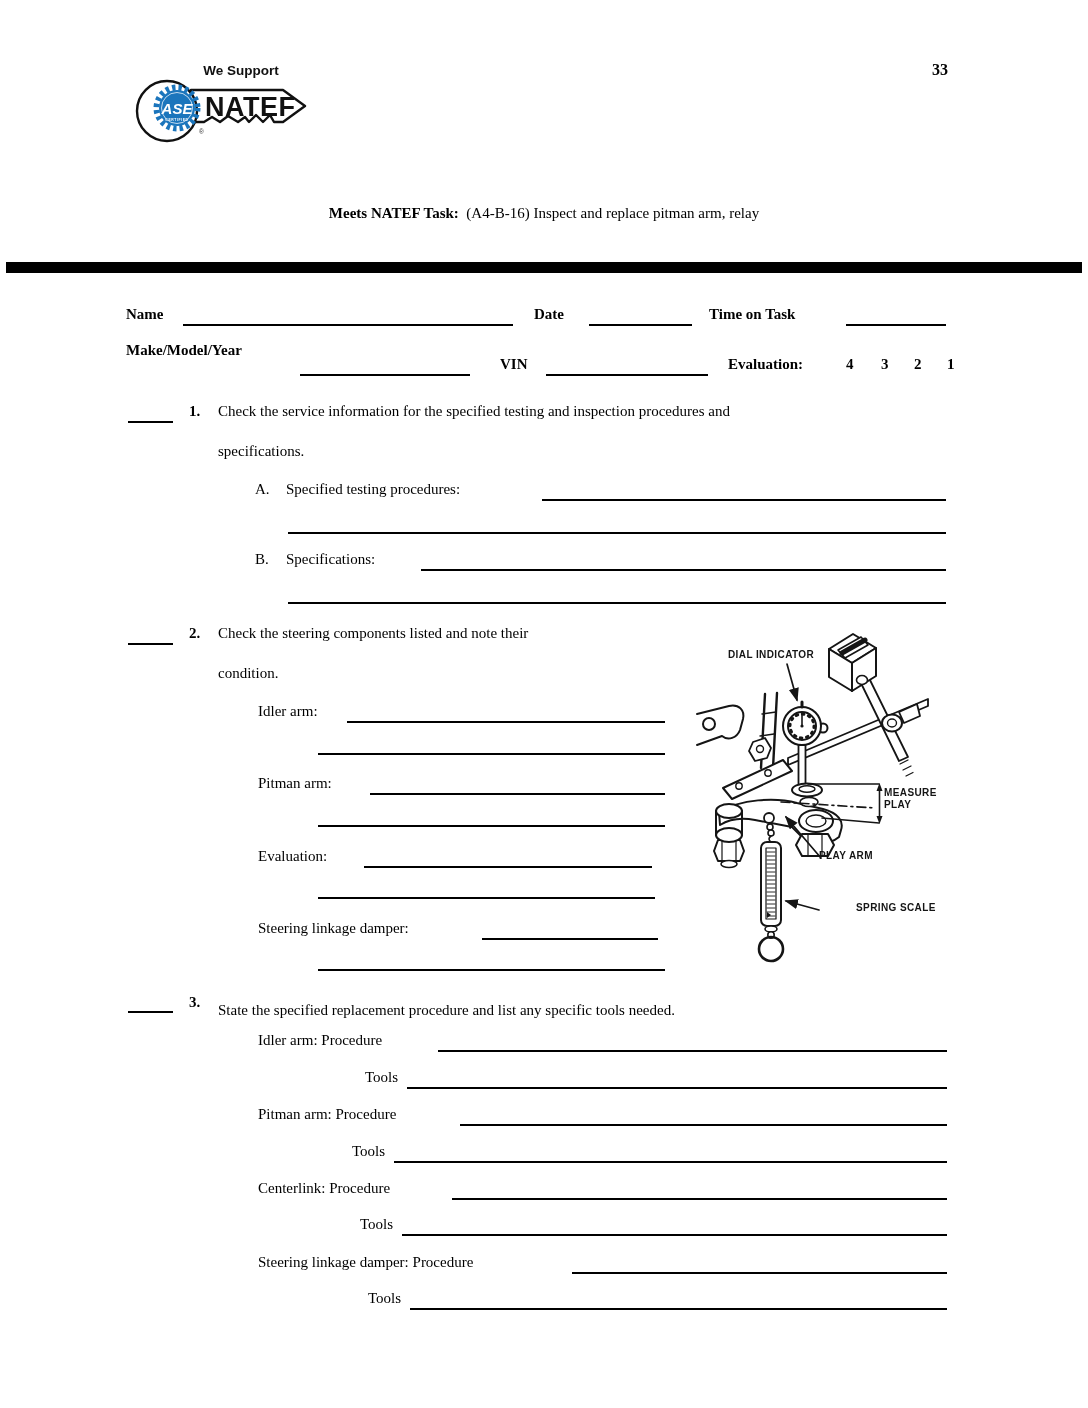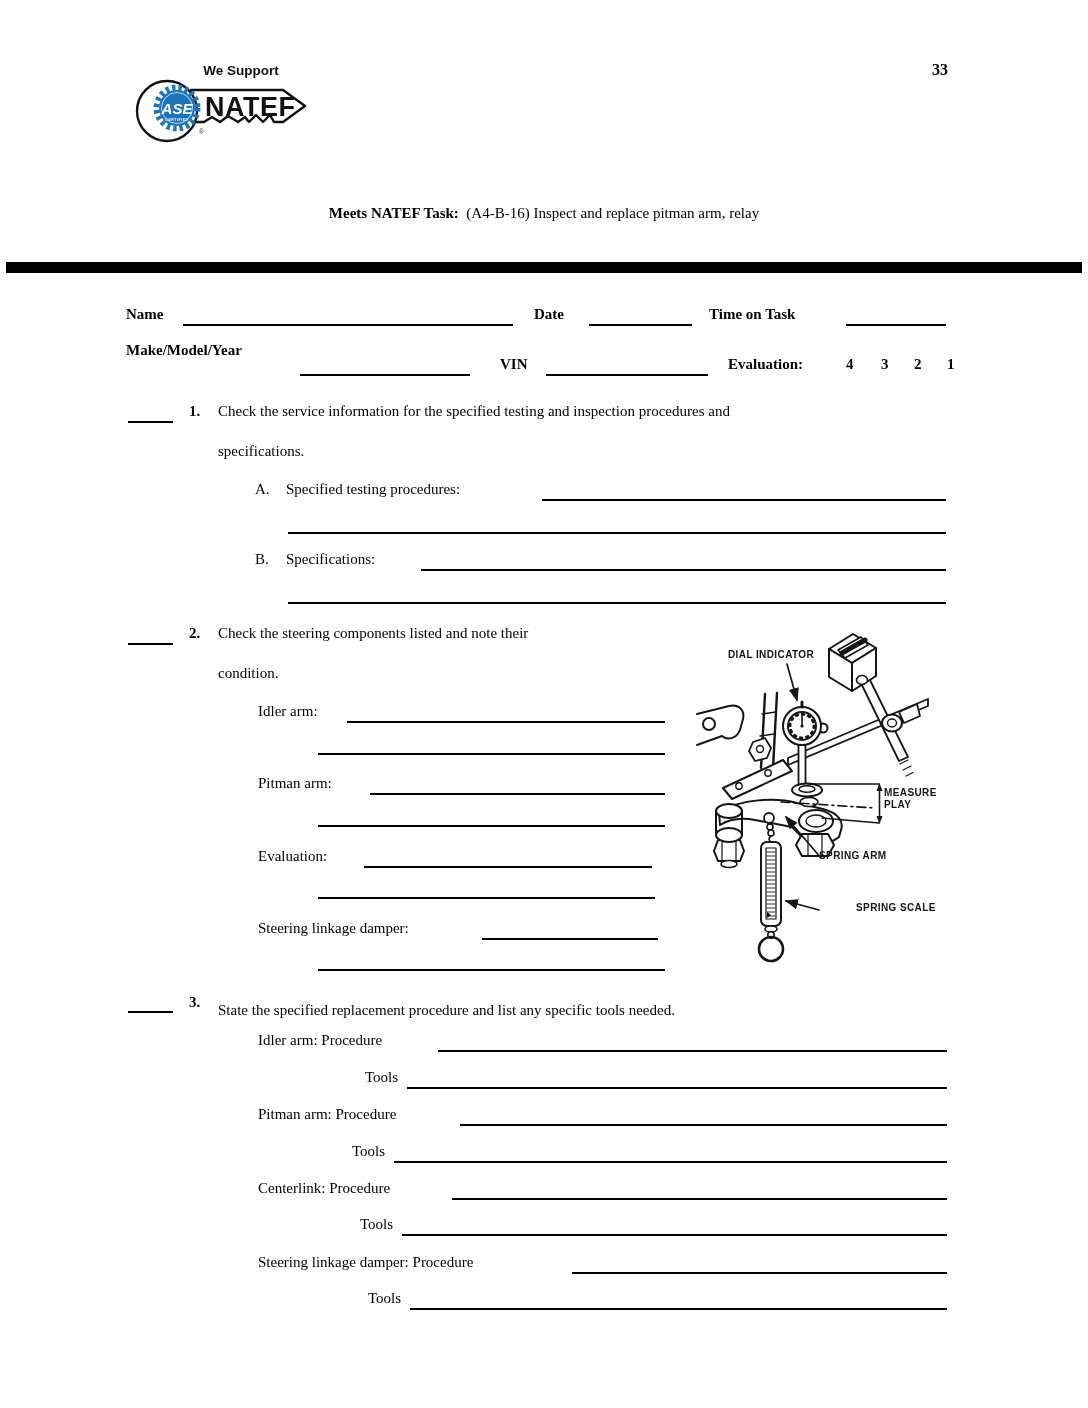--- a/index.html
+++ b/index.html
@@ -200,21 +200,21 @@
           <path d="M92,46 L102,82" marker-end="url(#arr)"></path>
           <path d="M126,240 L91,199" marker-end="url(#arr)"></path>
           <path d="M124,292 L91,283" marker-end="url(#arr)"></path>
         </g>
       </g>
     </svg>
 
     <div class="dlabel" style="left:33px;top:31px;">DIAL INDICATOR</div>
     <div class="dlabel" style="left:189px;top:169px;">MEASURE</div>
     <div class="dlabel" style="left:189px;top:181px;">PLAY</div>
-    <div class="dlabel" style="left:124px;top:232px;">SPRING ARM</div>
+    <div class="dlabel" style="left:124px;top:232px;">PLAY ARM</div>
     <div class="dlabel" style="left:124px;top:284px;padding-left:37px;">SPRING SCALE</div>
   </div>
 
   <div class="uline" style="left:128px;top:1011px;width:45px;"></div>
   <div class="t bold" style="left:189px;top:992px;">3.</div>
   <div class="t" style="left:218px;top:992px;margin-top:8px;">State the specified replacement procedure and list any specific tools needed.</div>
 
   <div class="t" style="left:258px;top:1030px;">Idler arm: Procedure</div>
   <div class="uline" style="left:438px;top:1050px;width:509px;"></div>
   <div class="t" style="left:365px;top:1067px;">Tools</div>

